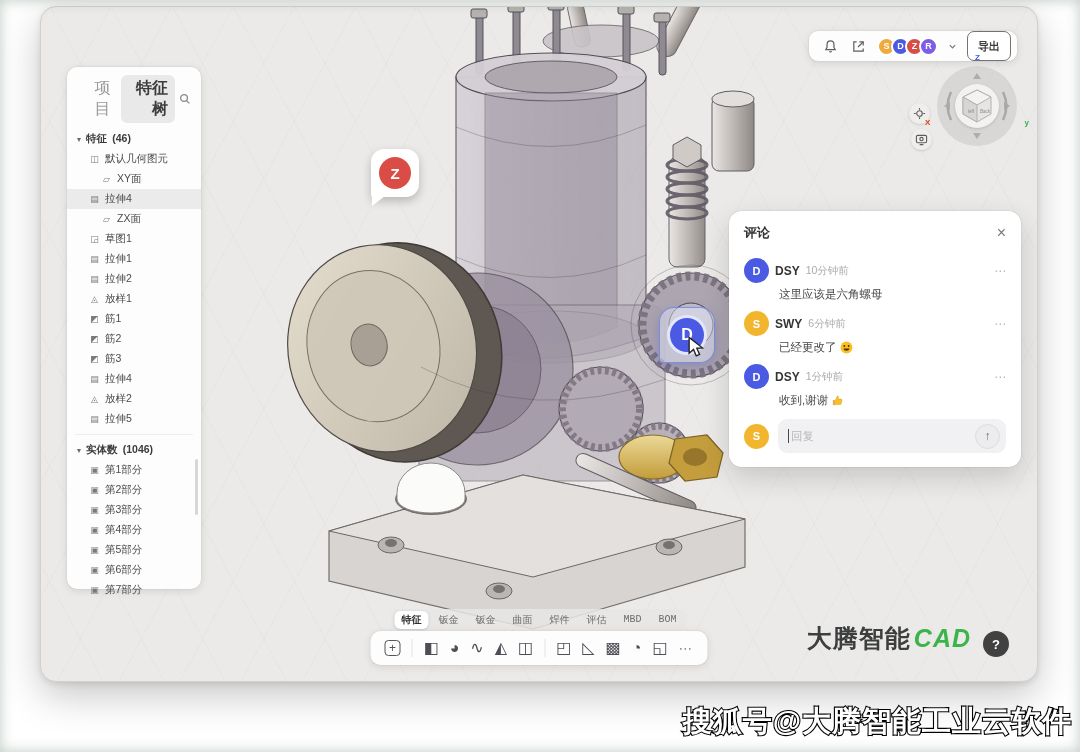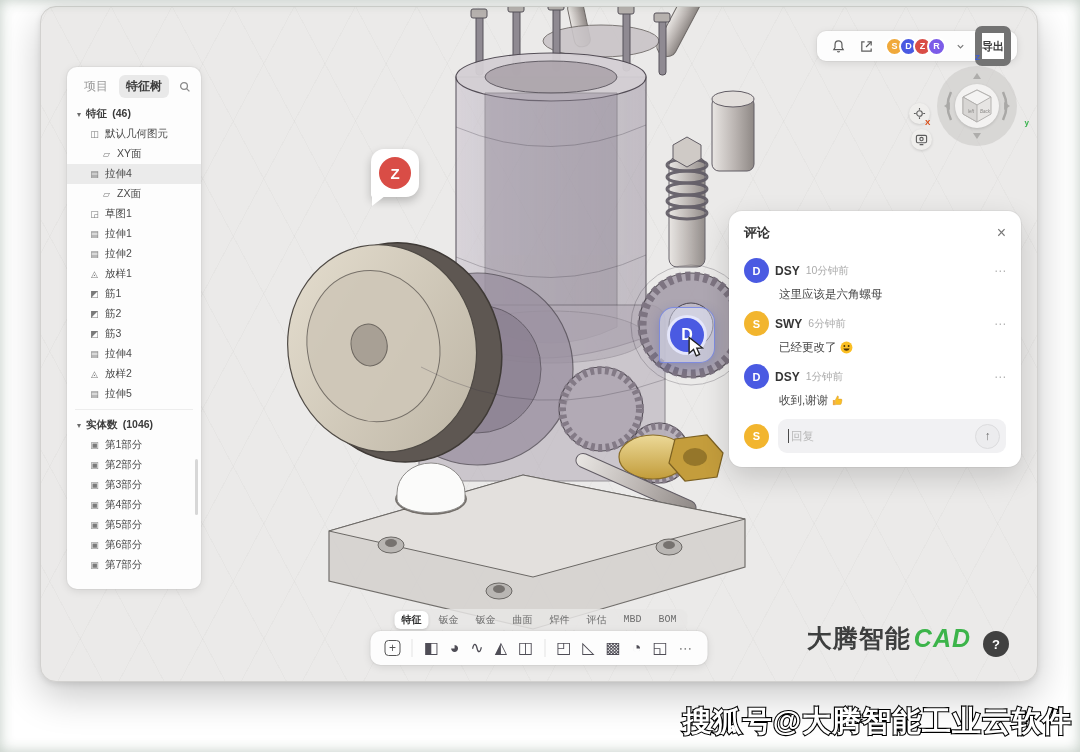--- a/index.html
+++ b/index.html
@@ -29,27 +29,27 @@
   .bc-sep { width:1px; height:12px; background:#e2e2e2; }
   .chev { width:9px; height:9px; }
 
   .pill-right { position:absolute; right:20px; top:24px; height:30px; display:flex; align-items:center;
     gap:10px; padding:0 6px 0 12px; border-radius:9px; }
   .icon-btn { width:18px; height:18px; display:flex; align-items:center; justify-content:center; color:#5d5d5d; }
   .avatars { display:flex; align-items:center; }
   .avatar { width:19px; height:19px; border-radius:50%; border:2px solid #fff; margin-left:-5px;
     color:#fff; font-size:9px; font-weight:bold; display:flex; align-items:center; justify-content:center; }
   .avatar:first-child { margin-left:0; }
-  .export-btn { height:40px; padding:0 0; border:7px solid #737373; border-radius:7px;
+  .export-btn { height:30px; padding:0 10px; border:1px solid #737373; border-radius:7px;
     font-size:11px; font-weight:600; color:#3d3d3d; background:#fff; display:flex; align-items:center; }
 
   
   .sidebar { position:absolute; left:26px; top:60px; width:134px; height:522px; padding:8px 0 6px 0; }
   .sb-tabs { display:flex; align-items:center; padding:0 10px 6px 10px; gap:4px; }
-  .sb-tab { font-size:12px; color:#9a9a9a; padding:3px 7px; border-radius:6px; }
+  .sb-tab { font-size:16px; color:#9a9a9a; padding:3px 7px; border-radius:6px;text-align:right; }
   .sb-tab.active { background:#e9e9e9; color:#3c3c3c; font-weight:600;border-radius:6px; }
   .sb-search { margin-left:auto; color:#8a8a8a; }
   .tree { position:relative; height:calc(100% - 30px); overflow:hidden; }
   .t-row { display:flex; align-items:center; height:20px; font-size:10.5px; color:#4a4a4a; gap:5px; padding-right:8px; }
   .t-row.sel { background:#ebebeb; }
   .t-head { font-weight:600; color:#3b3b3b; }
   .t-caret { font-size:8px; color:#6b6b6b; }
   .t-ico { font-size:9px; color:#7a7a7a; width:11px; text-align:center; }
   .t-div { height:1px; background:#ededed; margin:5px 8px; }
   .sb-scroll { position:absolute; right:3px; top:392px; width:3px; height:56px; border-radius:2px; background:#d7d7d7; }

